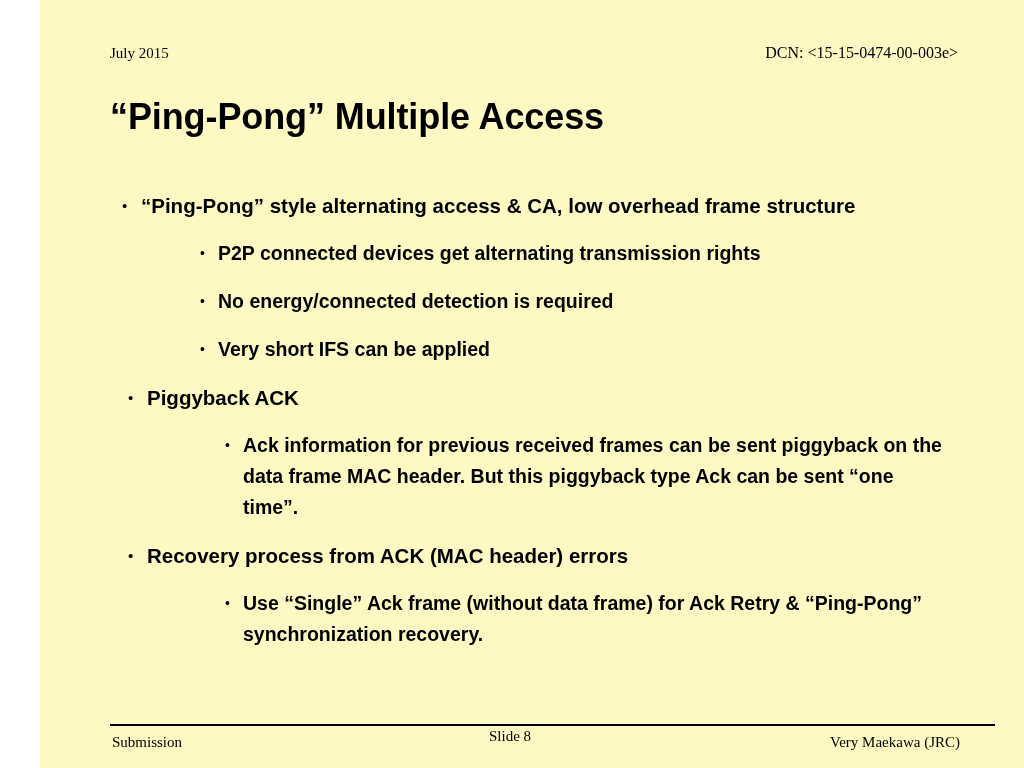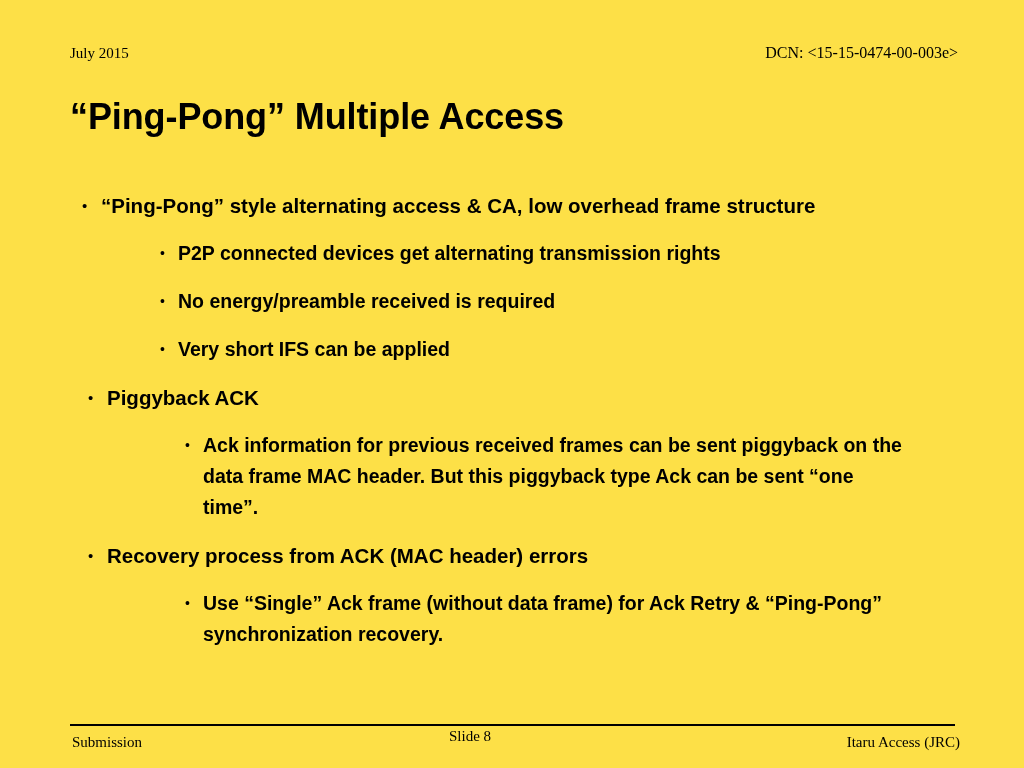--- a/index.html
+++ b/index.html
@@ -12,21 +12,22 @@
     height: 768px;
     position: relative;
     overflow: hidden;
     font-family: "Liberation Sans", sans-serif;
     color: #000000;
   }
 
   .slide {
     position: absolute;
     inset: 0;
-    background: #fde047;
+    background: #fef9c3;
+    margin-left: 40px;
   }
 
   
   .hdr-date {
     position: absolute;
     left: 70px;
     top: 44px;
     font-family: "Liberation Serif", serif;
     font-size: 15px;
     line-height: 18px;
@@ -166,21 +167,21 @@
       <div class="row lvl1" style="left: 82px; top: 0px; width: 900px;">
         <span class="bullet">•</span>
         <span class="txt">“Ping-Pong” style alternating access &amp; CA, low overhead frame structure</span>
       </div>
       <div class="row lvl2" style="left: 160px; top: 48px; width: 820px;">
         <span class="bullet">•</span>
         <span class="txt">P2P connected devices get alternating transmission rights</span>
       </div>
       <div class="row lvl2" style="left: 160px; top: 96px; width: 820px;">
         <span class="bullet">•</span>
-        <span class="txt">No energy/preamble received is required</span>
+        <span class="txt">No energy/connected detection is required</span>
       </div>
       <div class="row lvl2" style="left: 160px; top: 144px; width: 820px;">
         <span class="bullet">•</span>
         <span class="txt">Very short IFS can be applied</span>
       </div>
       <div class="row lvl1" style="left: 88px; top: 192px; width: 880px;">
         <span class="bullet">•</span>
         <span class="txt">Piggyback ACK</span>
       </div>
       <div class="row lvl2" style="left: 185px; top: 240px; width: 722px;">
@@ -193,15 +194,15 @@
       </div>
       <div class="row lvl2" style="left: 185px; top: 398px; width: 700px;">
         <span class="bullet">•</span>
         <span class="txt">Use “Single” Ack frame (without data frame) for Ack Retry &amp; “Ping-Pong” synchronization recovery.</span>
       </div>
     </div>
 
   <div class="footer-rule"></div>
   <div class="footer-left">Submission</div>
   <div class="footer-center">Slide 8</div>
-  <div class="footer-right">Itaru Access (JRC)</div>
+  <div class="footer-right">Very Maekawa (JRC)</div>
 
 </div>
 
 </body></html>

